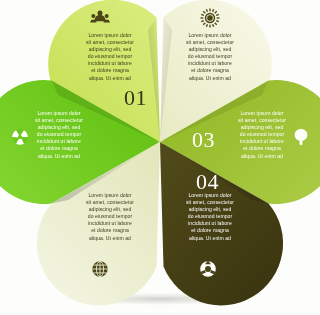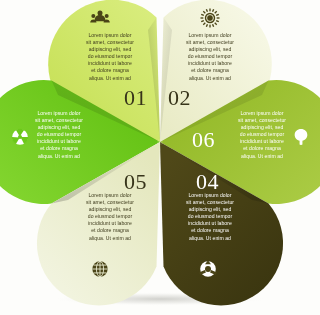--- a/index.html
+++ b/index.html
@@ -279,18 +279,16 @@
 aliqua. Ut enim ad</div>
   <div class="petal-text t-white" id="txt6">Lorem ipsum dolor
 sit amet, consectetur
 adipiscing elit, sed
 do eiusmod tempor
 incididunt ut labore
 et dolore magna
 aliqua. Ut enim ad</div>
 
   <div class="petal-num n-dark" id="num1">01</div>
-  <div class="petal-num n-dark" id="num2">02</div>
-  <div class="petal-num n-white" id="num3">06</div>
+  <div class="petal-num n-white" id="num3">03</div>
   <div class="petal-num n-white" id="num4">04</div>
-  <div class="petal-num n-dark" id="num5">05</div>
 
 </div>
 
 </body></html>

